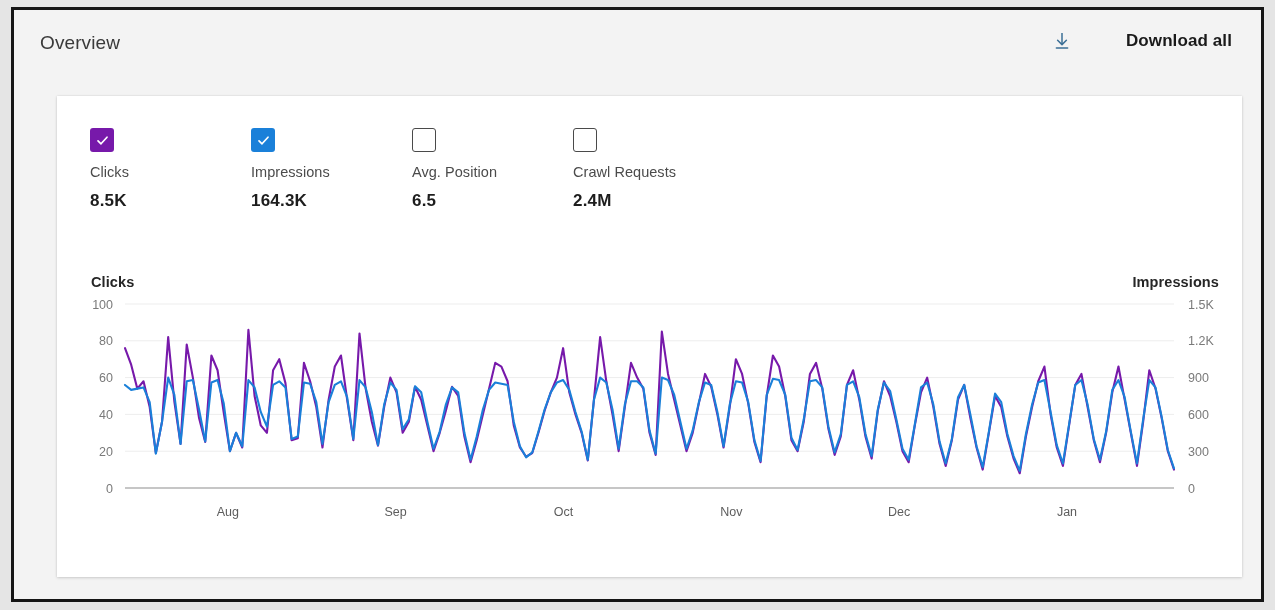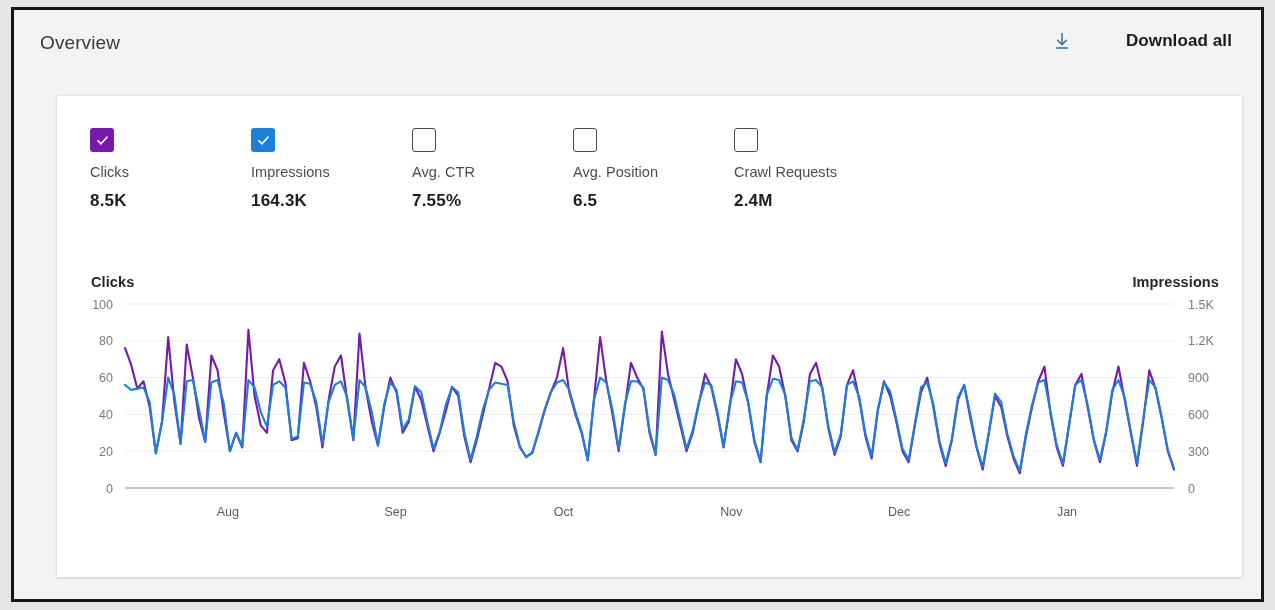--- a/index.html
+++ b/index.html
@@ -174,25 +174,20 @@
             <div class="metric-value">8.5K</div>
           </div>
           <div class="metric">
             <div class="metric-box checked" style="background: rgb(26, 128, 217);">
               <svg class="tick" width="15" height="15" viewBox="0 0 15 15">
                 <path d="M3 7.8 L6 10.8 L12 4.2" stroke="#ffffff" stroke-width="1.7" fill="none" stroke-linecap="round" stroke-linejoin="round"></path>
               </svg>
             </div>
             <div class="metric-label">Impressions</div>
             <div class="metric-value">164.3K</div>
-          </div>
-          <div class="metric">
-            <div class="metric-box"></div>
-            <div class="metric-label">Avg. CTR</div>
-            <div class="metric-value">7.55%</div>
           </div>
           <div class="metric">
             <div class="metric-box"></div>
             <div class="metric-label">Avg. Position</div>
             <div class="metric-value">6.5</div>
           </div>
           <div class="metric">
             <div class="metric-box"></div>
             <div class="metric-label">Crawl Requests</div>
             <div class="metric-value">2.4M</div>

